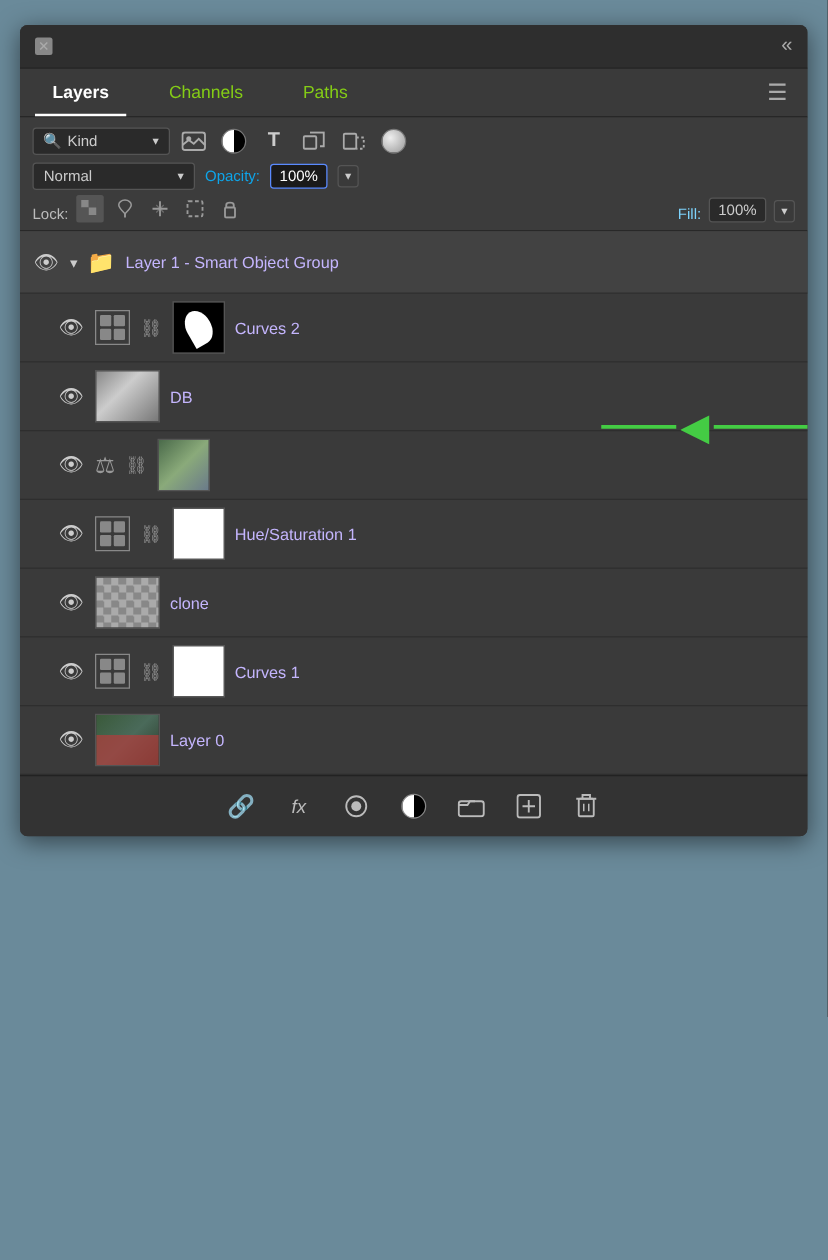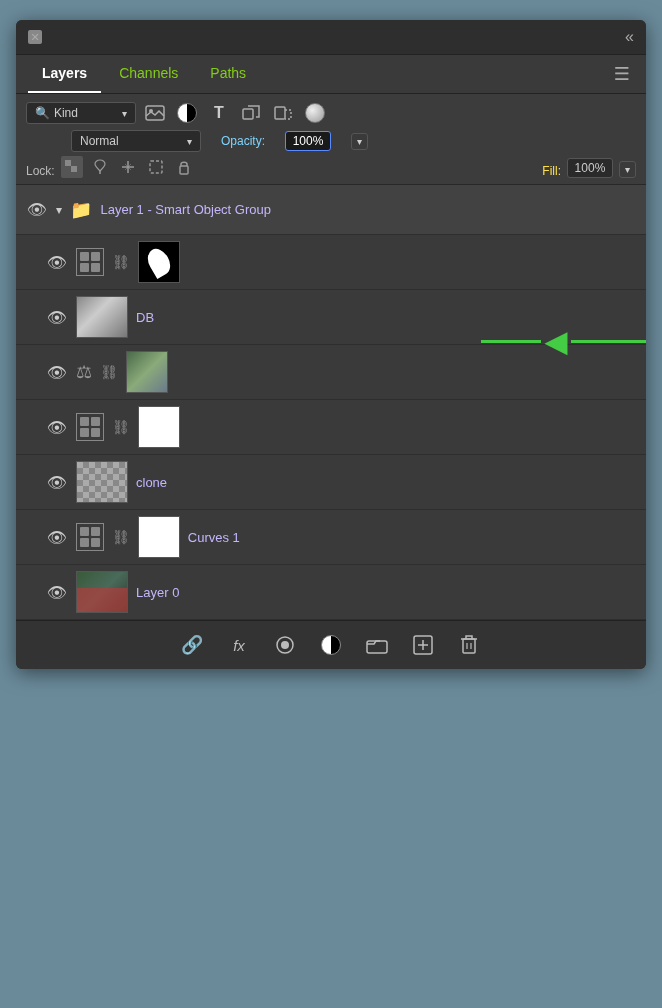--- a/index.html
+++ b/index.html
@@ -43,21 +43,21 @@
       margin-left: 8px;
     }
 
     
     .tabs {
       background: #3a3a3a;
       display: flex;
       align-items: center;
       padding: 0 12px;
       border-bottom: 1px solid #222;
-      gap: 4px;
+      gap: 20px;
     }
     .tab {
       color: #84cc16;
       font-size: 14px;
       padding: 10px 14px;
       cursor: pointer;
       border-bottom: 2px solid transparent;
       font-weight: 400;
     }
     .tab.active {
@@ -109,37 +109,36 @@
       width: 20px; height: 20px;
       border-radius: 50%;
       background: linear-gradient(to right, #fff 50%, #000 50%);
       border: 1px solid #777;
     }
 
     
     .blend-row {
       display: flex;
       align-items: center;
-      gap: 20px;
-      margin-left: 45px;
+      gap: 8px;
     }
     .blend-dropdown {
       background: #2a2a2a;
       border: 1px solid #555;
       border-radius: 3px;
       padding: 3px 8px;
       color: #ccc;
       font-size: 12px;
       cursor: pointer;
       display: flex; align-items: center; gap: 4px;
       min-width: 130px;
     }
     .blend-dropdown .arrow { margin-left: auto; font-size: 10px; }
 
-    .opacity-label { color: #7dd3fc; font-size: 12px; }
+    .opacity-label { color: #0ea5e9; font-size: 12px; }
     .opacity-value {
       background: #1a1a1a;
       border: 1px solid #5a8aff;
       border-radius: 3px;
       color: #fff;
       font-size: 12px;
       padding: 2px 6px;
       min-width: 46px;
       text-align: center;
     }
@@ -162,21 +161,21 @@
     .lock-label { color: #bbb; font-size: 12px; }
     .lock-icon {
       color: #ccc; font-size: 14px; cursor: pointer;
       width: 22px; height: 22px;
       display: flex; align-items: center; justify-content: center;
       border-radius: 2px;
     }
     .lock-icon.active {
       background: #555;
     }
-    .fill-label { color: #fde047; font-size: 12px; margin-left: auto; }
+    .fill-label { color: #7dd3fc; font-size: 12px; margin-left: auto; }
     .fill-value {
       background: #2a2a2a;
       border: 1px solid #555;
       border-radius: 3px;
       color: #ccc;
       font-size: 12px;
       padding: 2px 6px;
       min-width: 46px;
       text-align: center;
     }
@@ -481,20 +480,21 @@
           <div></div>
           <div></div>
           <div></div>
       </div>
       <div class="chain-icon">⛓</div>
       <div class="layer-thumb">
         <div class="thumb-curves2">
           <div class="thumb-curves2-leaf"></div>
         </div>
       </div>
+      <div class="layer-name">Curves 2</div>
     </div>
 
     <div class="layer-item" style="padding-left:30px;">
       <div class="eye-icon">👁</div>
       <div class="layer-thumb" style="width:52px;">
         <div class="thumb-db"></div>
       </div>
       <div class="layer-name">DB</div>
     </div>
 
@@ -513,20 +513,21 @@
       <div class="adj-icon">
         <div></div>
           <div></div>
           <div></div>
           <div></div>
       </div>
       <div class="chain-icon">⛓</div>
       <div class="layer-thumb">
         <div class="thumb-huesat"></div>
       </div>
+      <div class="layer-name">Hue/Saturation 1</div>
     </div>
 
     <div class="layer-item" style="padding-left:30px;">
       <div class="eye-icon">👁</div>
       <div class="layer-thumb" style="width:52px;">
         <div class="thumb-clone"></div>
       </div>
       <div class="layer-name">clone</div>
     </div>
 

